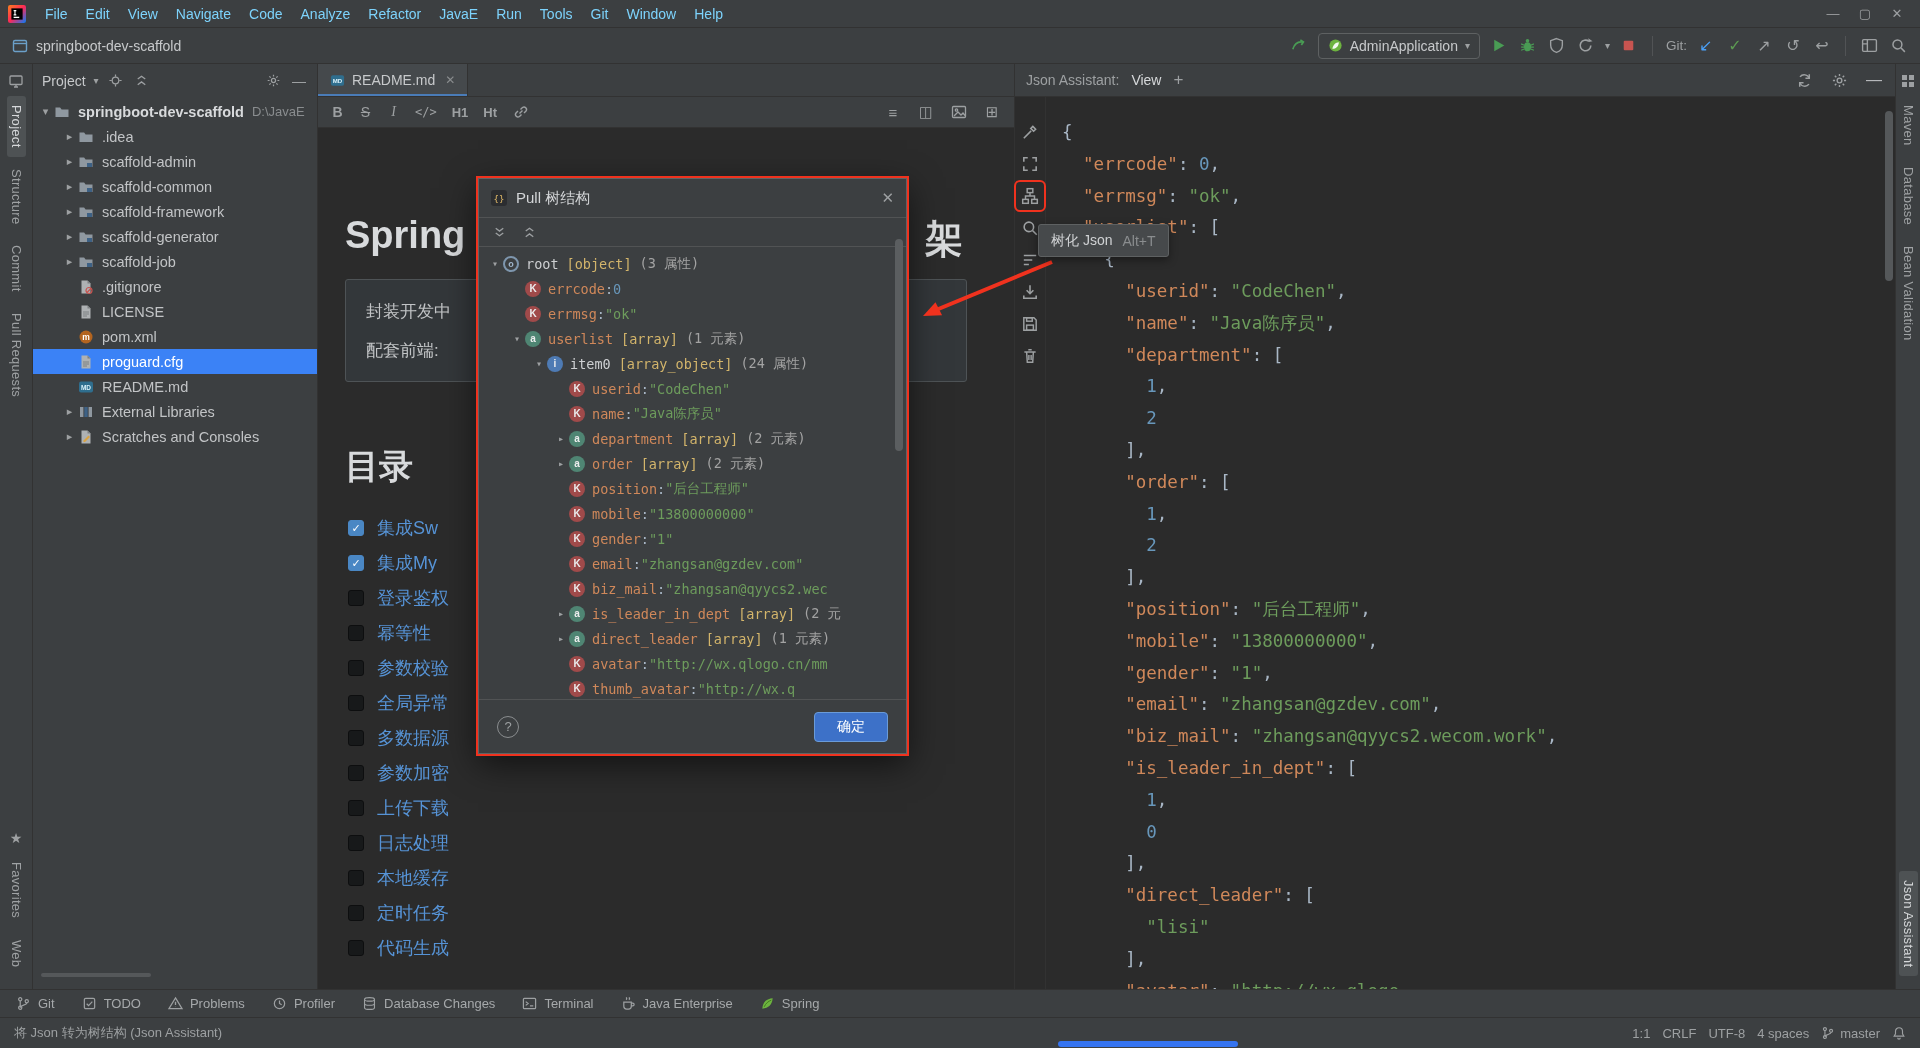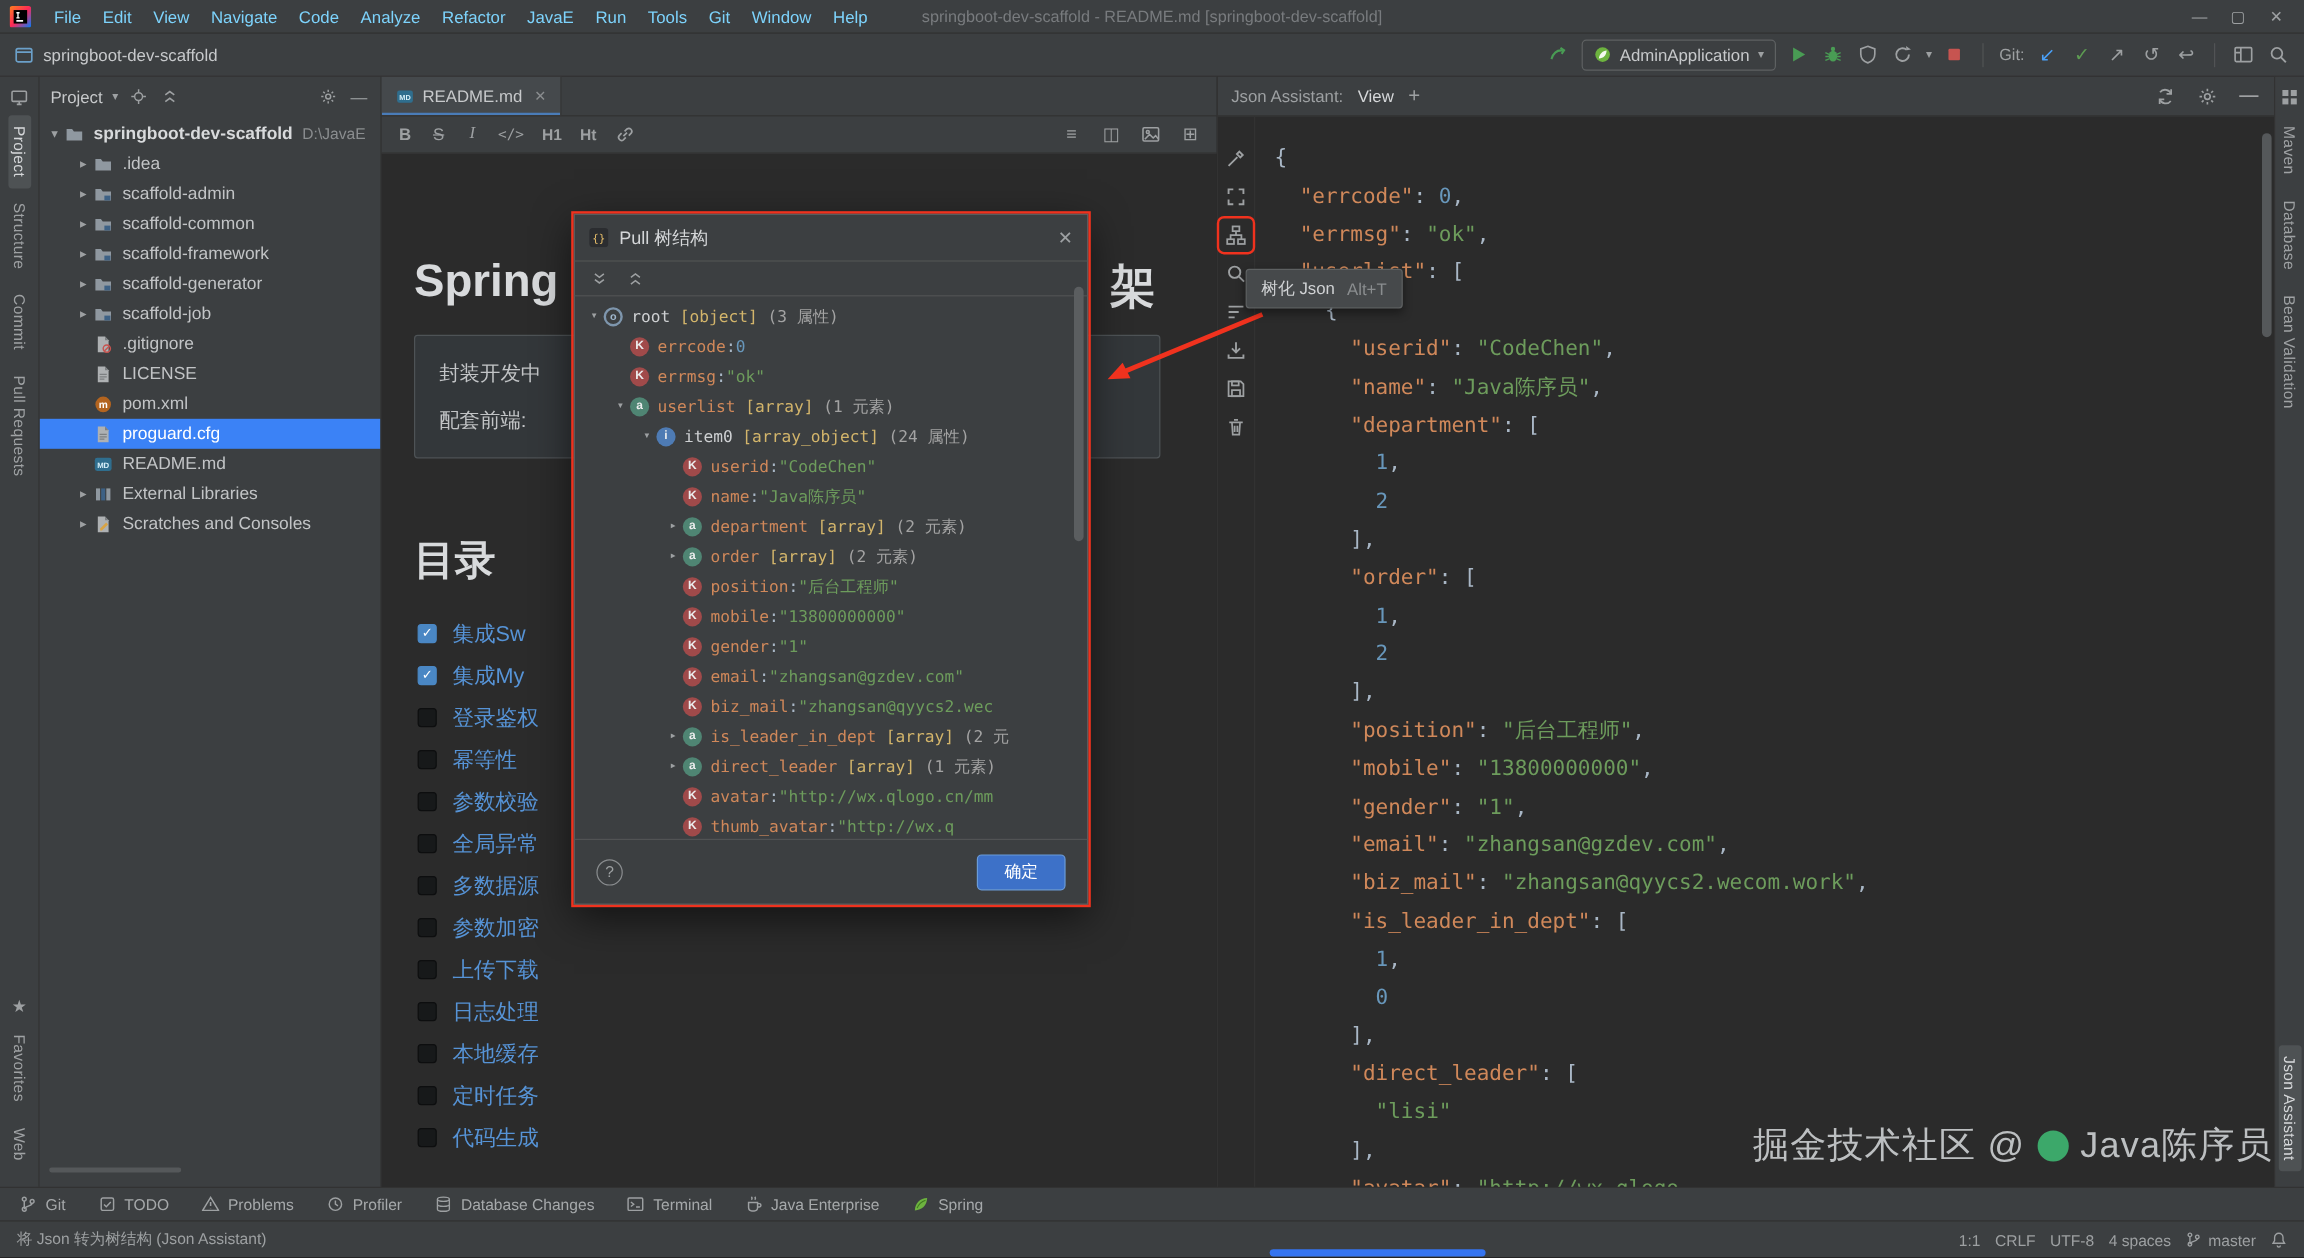--- a/index.html
+++ b/index.html
@@ -170,21 +170,20 @@
         <span class="menu-item">Code</span>
         <span class="menu-item">Analyze</span>
         <span class="menu-item">Refactor</span>
         <span class="menu-item">JavaE</span>
         <span class="menu-item">Run</span>
         <span class="menu-item">Tools</span>
         <span class="menu-item">Git</span>
         <span class="menu-item">Window</span>
         <span class="menu-item">Help</span>
       </div>
-    <div class="win-title">springboot-dev-scaffold - README.md [springboot-dev-scaffold]</div>
     <div class="win-controls">
       <span class="win-btn">—</span>
       <span class="win-btn">▢</span>
       <span class="win-btn">✕</span>
     </div>
   </div>
 
   <div class="toolbar2">
     <div class="tb-left">
       <span>
@@ -960,20 +959,15 @@
   <div class="tooltip">
     <span>树化 Json</span>
     <span class="tt-key">Alt+T</span>
   </div>
 
   <svg class="red-arrow" width="170" height="92">
     <line x1="157" y1="22" x2="41" y2="70" stroke="#f0321e" stroke-width="4"></line>
     <polygon points="28,76 40.5,62.3 47.1,75.3" fill="#f0321e"></polygon>
   </svg>
 
-  <div class="watermark">
-    <span>掘金技术社区 @</span>
-    <span class="wm-avatar"></span>
-    <span>Java陈序员</span>
-  </div>
 
   <div class="progress-blue"></div>
 </div>
 
 </body></html>

